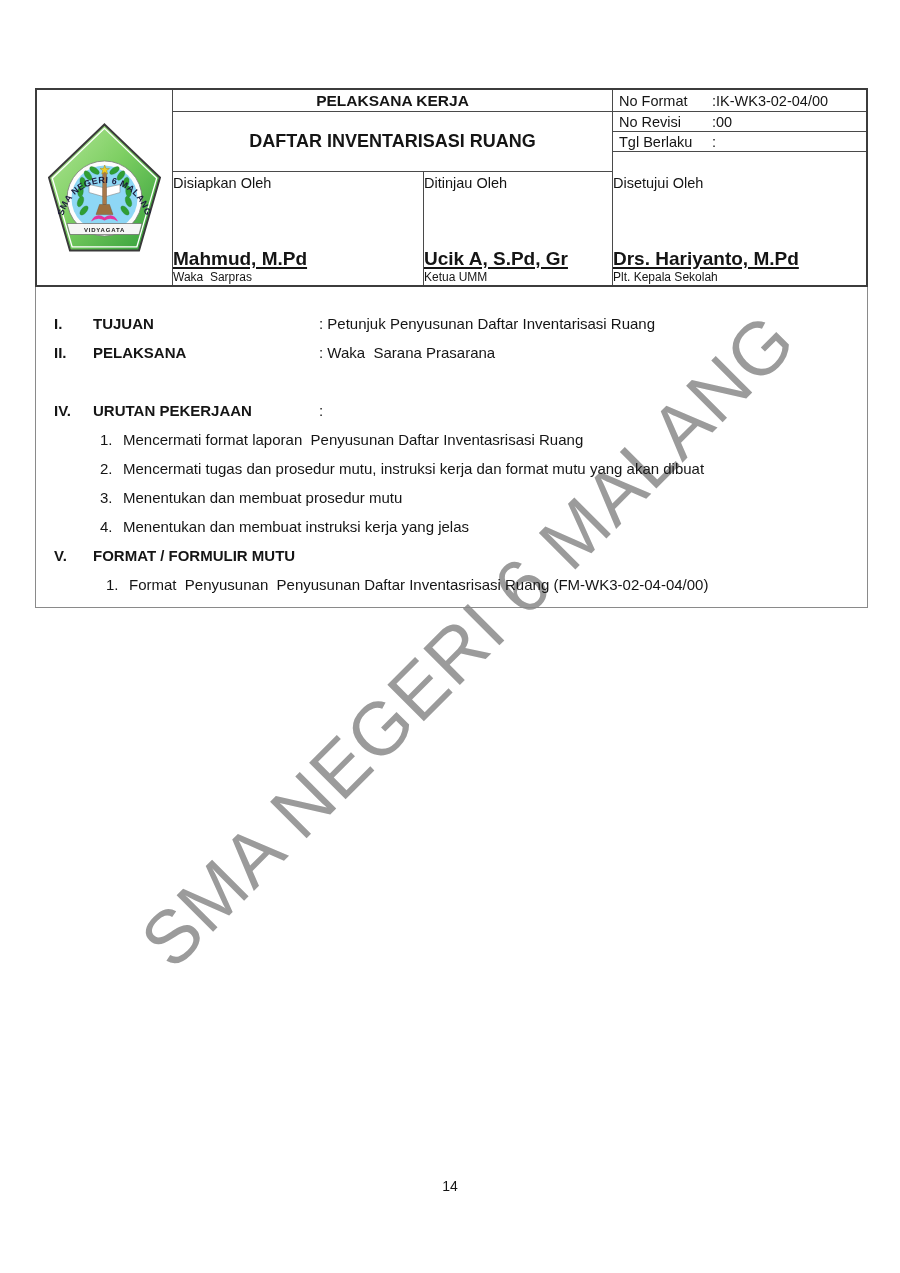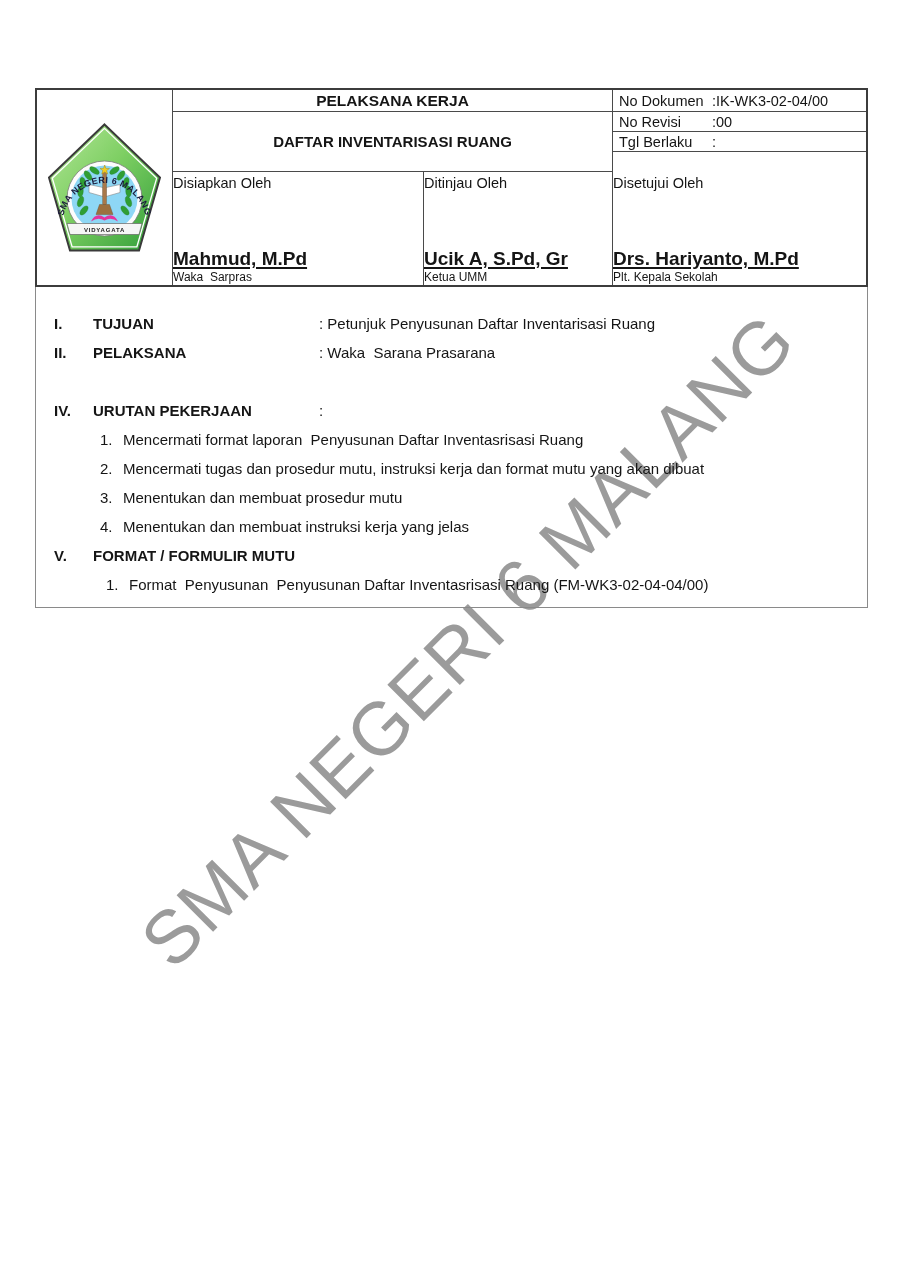--- a/index.html
+++ b/index.html
@@ -22,21 +22,21 @@
     grid-template-columns:136px 251px 189px 1fr;
     grid-template-rows:22px 20px 20px 20px 1fr;
   }
   .cell { box-sizing:border-box; min-width:0; }
   .br { border-right:1.6px solid #4a4a4a; }
   .bb { border-bottom:1.6px solid #4a4a4a; }
   .c-logo  { grid-area:1/1/6/2; display:flex; align-items:center; justify-content:center; }
   .c-title { grid-area:1/2/2/4; display:flex; align-items:center; justify-content:center;
              font-weight:bold; font-size:15.5px; }
   .c-sub   { grid-area:2/2/5/4; display:flex; align-items:center; justify-content:center;
-             font-weight:bold; font-size:15px; }
+             font-weight:bold; font-size:18px; }
   .c-info  { grid-column:4/5; display:flex; align-items:center; padding-left:6px;
              font-size:14.5px; white-space:pre; }
   .c-info .ilabel { display:inline-block; width:93px; }
   .c-sig { grid-row:5/6; position:relative; text-align:left; font-size:14.5px; }
   .sig-head { padding-top:3px; }
   .sig-foot { position:absolute; bottom:1px; left:0; right:0; }
   .sig-name { font-weight:bold; font-size:19px; text-decoration:underline;
               text-decoration-thickness:2px; text-underline-offset:2px; white-space:pre; }
   .sig-role { font-size:12px; white-space:pre; }
   
@@ -113,21 +113,21 @@
           <textPath href="#arcpath" startOffset="50%" text-anchor="middle">SMA NEGERI 6 MALANG</textPath>
         </text>
       </svg>
     </div>
 
     <div class="cell br bb c-title">PELAKSANA KERJA</div>
 
     <div class="cell br bb c-sub">DAFTAR INVENTARISASI RUANG</div>
 
     <div class="cell bb c-info" style="grid-row:1/2">
-      <span class="ilabel">No Dokumen</span><span>:IK-WK3-02-04/00</span>
+      <span class="ilabel">No Format</span><span>:IK-WK3-02-04/00</span>
     </div>
     <div class="cell bb c-info" style="grid-row:2/3">
       <span class="ilabel">No Revisi</span><span>:00</span>
     </div>
     <div class="cell bb c-info" style="grid-row:3/4">
       <span class="ilabel">Tgl Berlaku</span><span>:</span>
     </div>
 
     <div class="cell br c-sig" style="grid-column:2/3">
       <div class="sig-head">Disiapkan Oleh</div>
@@ -191,14 +191,15 @@
       <span class="num">V.</span>
       <span class="label">FORMAT / FORMULIR MUTU</span>
     </div>
 
     <div class="irow frow" style="top:289px">
       <span class="inum">1.</span>
       <span class="itext">Format  Penyusunan  Penyusunan Daftar Inventasrisasi Ruang (FM-WK3-02-04-04/00)</span>
     </div>
   </div>
 
+  <div class="pagenum">14</div>
 
 </div>
 
 </body></html>

